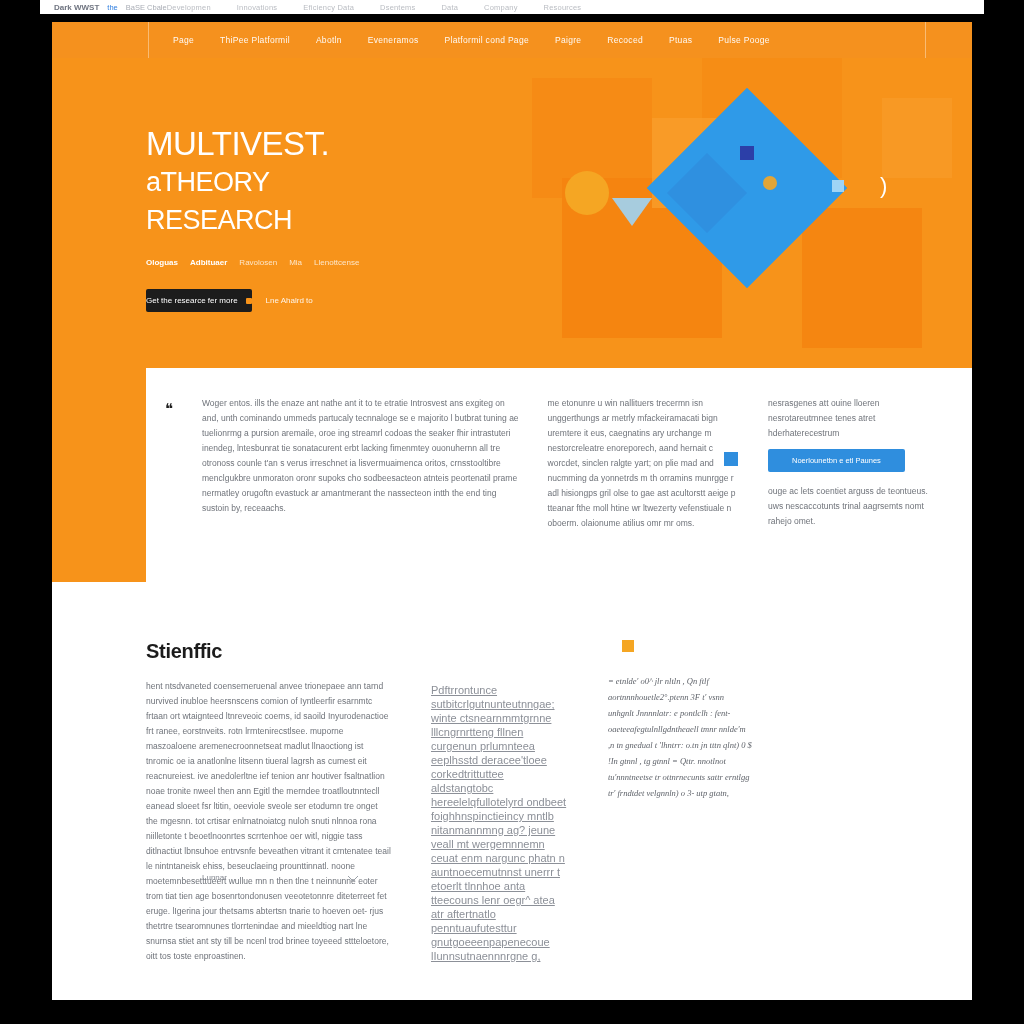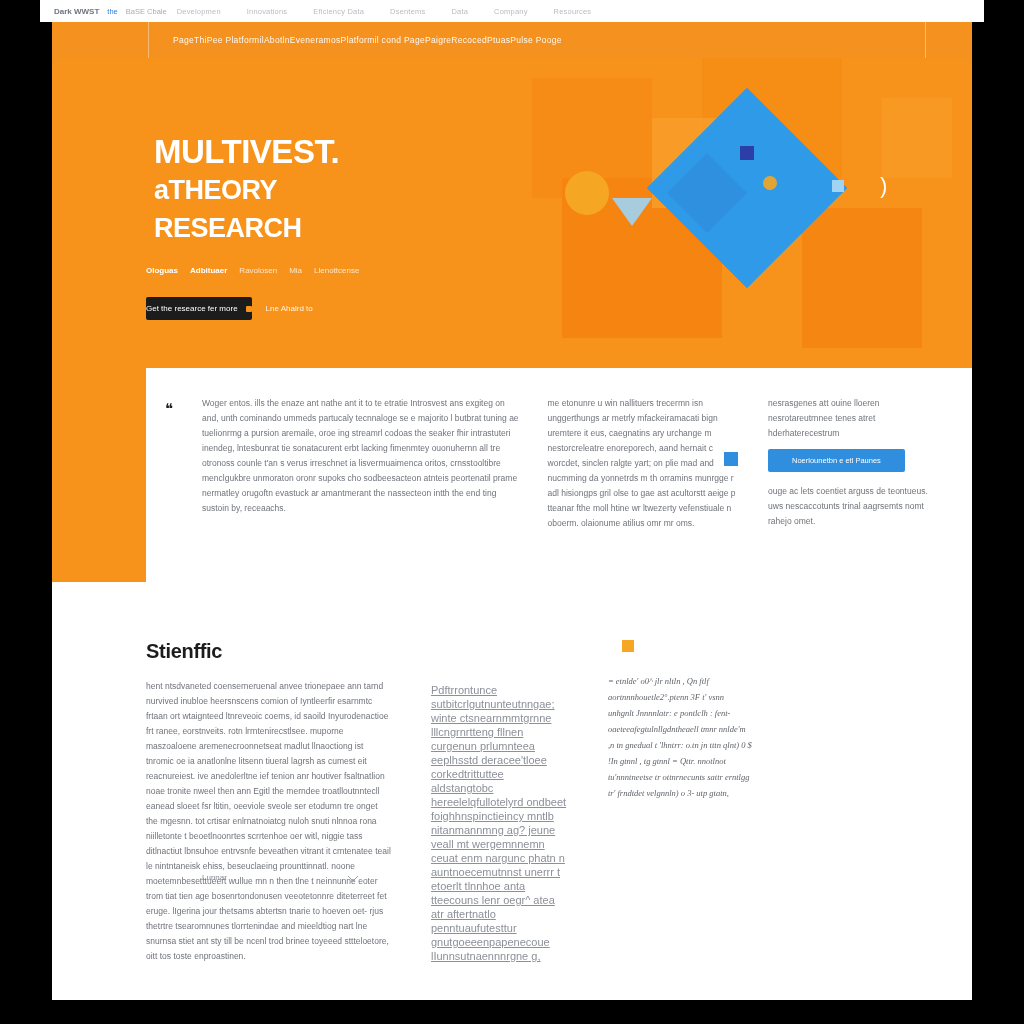--- a/index.html
+++ b/index.html
@@ -16,27 +16,26 @@
     width: 1024px;
     height: 1024px;
     background: #000000;
   }
   
   .chrome {
     position: absolute;
     left: 40px;
     top: 0px;
     width: 944px;
-    height: 22px;
+    height: 14px;
     background: #ffffff;
     display: flex;
     align-items: center;
     padding: 0 14px;
     box-sizing: border-box;
-    gap: 10px;
   }
   .chrome-left {
     display: flex;
     align-items: center;
     gap: 8px;
     flex: 0 0 auto;
   }
   .chrome-mid {
     display: flex;
     align-items: center;
@@ -90,20 +89,21 @@
   .nav-divider {
     width: 1px;
     height: 36px;
     background: rgba(255,255,255,.38);
     flex: 0 0 auto;
   }
   .nav-spacer { width: 96px; flex: 0 0 auto; }
   .nav-items {
     display: flex;
     align-items: center;
+    gap: 26px;
     padding: 0 24px;
     flex: 1 1 auto;
   }
   .nav-item {
     font-size: 8.5px;
     color: #ffffff;
     letter-spacing: .3px;
     white-space: nowrap;
     opacity: .95;
   }
@@ -128,24 +128,24 @@
   }
   .hero-copy {
     position: absolute;
     left: 94px;
     top: 68px;
     width: 380px;
   }
   .hero-title {
     font-size: 33px;
     line-height: 36px;
-    font-weight: bold;
+    font-weight: normal;
     color: #ffffff;
     letter-spacing: -.5px;
-    margin: 8px;
+    margin: 0;
   }
   .hero-title .l2 { font-size: 27px; }
   .hero-title .l3 { font-size: 27px; }
   .hero-meta {
     margin-top: 20px;
     display: flex;
     gap: 12px;
     align-items: center;
   }
   .hero-meta span {

